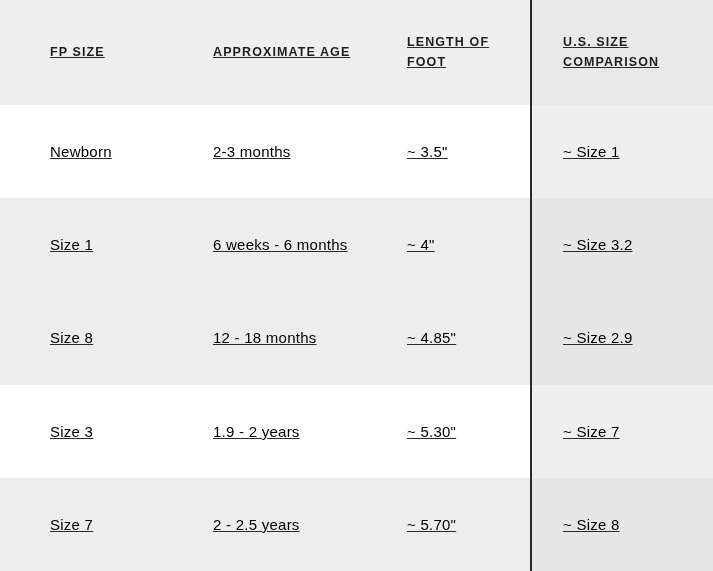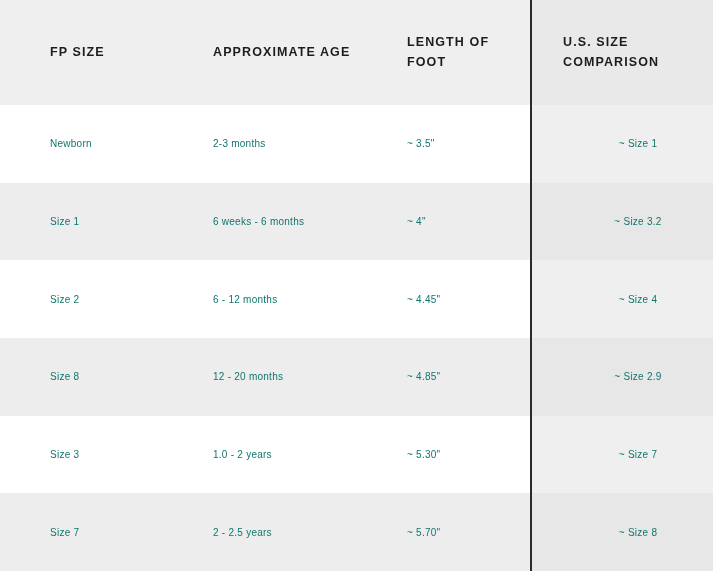--- a/index.html
+++ b/index.html
@@ -13,20 +13,21 @@
     font-family: "Liberation Sans", sans-serif;
     color: #2b2b2b;
     overflow: hidden;
   }
   .size-table {
     width: 713px;
     height: 571px;
     border-collapse: collapse;
     table-layout: fixed;
     position: relative;
+    text-decoration: underline;
   }
   .size-table col.c1 { width: 163px; }
   .size-table col.c2 { width: 194px; }
   .size-table col.c3 { width: 174px; }
   .size-table col.c4 { width: 182px; }
 
   thead th {
     text-align: left;
     font-size: 12.5px;
     font-weight: bold;
@@ -42,35 +43,34 @@
   thead th.col-4 {
     padding-left: 32px;
     background: #e9e9e9;
   }
   thead th.col-4 .wrap {
     display: block;
     max-width: 110px;
   }
 
   tbody td {
-    font-size: 10px;
+    font-size: 15px;
     letter-spacing: 0.25px;
-    color: #0f766e;
+    color: #000000;
     height: 73.5px;
     vertical-align: middle;
     padding: 0 0 0 50px;
     background: #ffffff;
   }
   tbody tr.alt td {
     background: #ededed;
   }
   tbody td.col-4 {
     padding-left: 32px;
     background: #efefef;
-    text-align: center;
   }
   tbody tr.alt td.col-4 {
     background: #e7e7e7;
   }
 
   .divider {
     position: absolute;
     left: 530px;
     top: 0;
     width: 1.5px;
@@ -105,35 +105,29 @@
       <td class="col-2">2-3 months</td>
       <td class="col-3">~ 3.5"</td>
       <td class="col-4">~ Size 1</td>
     </tr>
     <tr class="alt">
       <td class="col-1">Size 1</td>
       <td class="col-2">6 weeks - 6 months</td>
       <td class="col-3">~ 4"</td>
       <td class="col-4">~ Size 3.2</td>
     </tr>
-    <tr>
-      <td class="col-1">Size 2</td>
-      <td class="col-2">6 - 12 months</td>
-      <td class="col-3">~ 4.45"</td>
-      <td class="col-4">~ Size 4</td>
-    </tr>
     <tr class="alt">
       <td class="col-1">Size 8</td>
-      <td class="col-2">12 - 20 months</td>
+      <td class="col-2">12 - 18 months</td>
       <td class="col-3">~ 4.85"</td>
       <td class="col-4">~ Size 2.9</td>
     </tr>
     <tr>
       <td class="col-1">Size 3</td>
-      <td class="col-2">1.0 - 2 years</td>
+      <td class="col-2">1.9 - 2 years</td>
       <td class="col-3">~ 5.30"</td>
       <td class="col-4">~ Size 7</td>
     </tr>
     <tr class="alt">
       <td class="col-1">Size 7</td>
       <td class="col-2">2 - 2.5 years</td>
       <td class="col-3">~ 5.70"</td>
       <td class="col-4">~ Size 8</td>
     </tr>
   </tbody>

